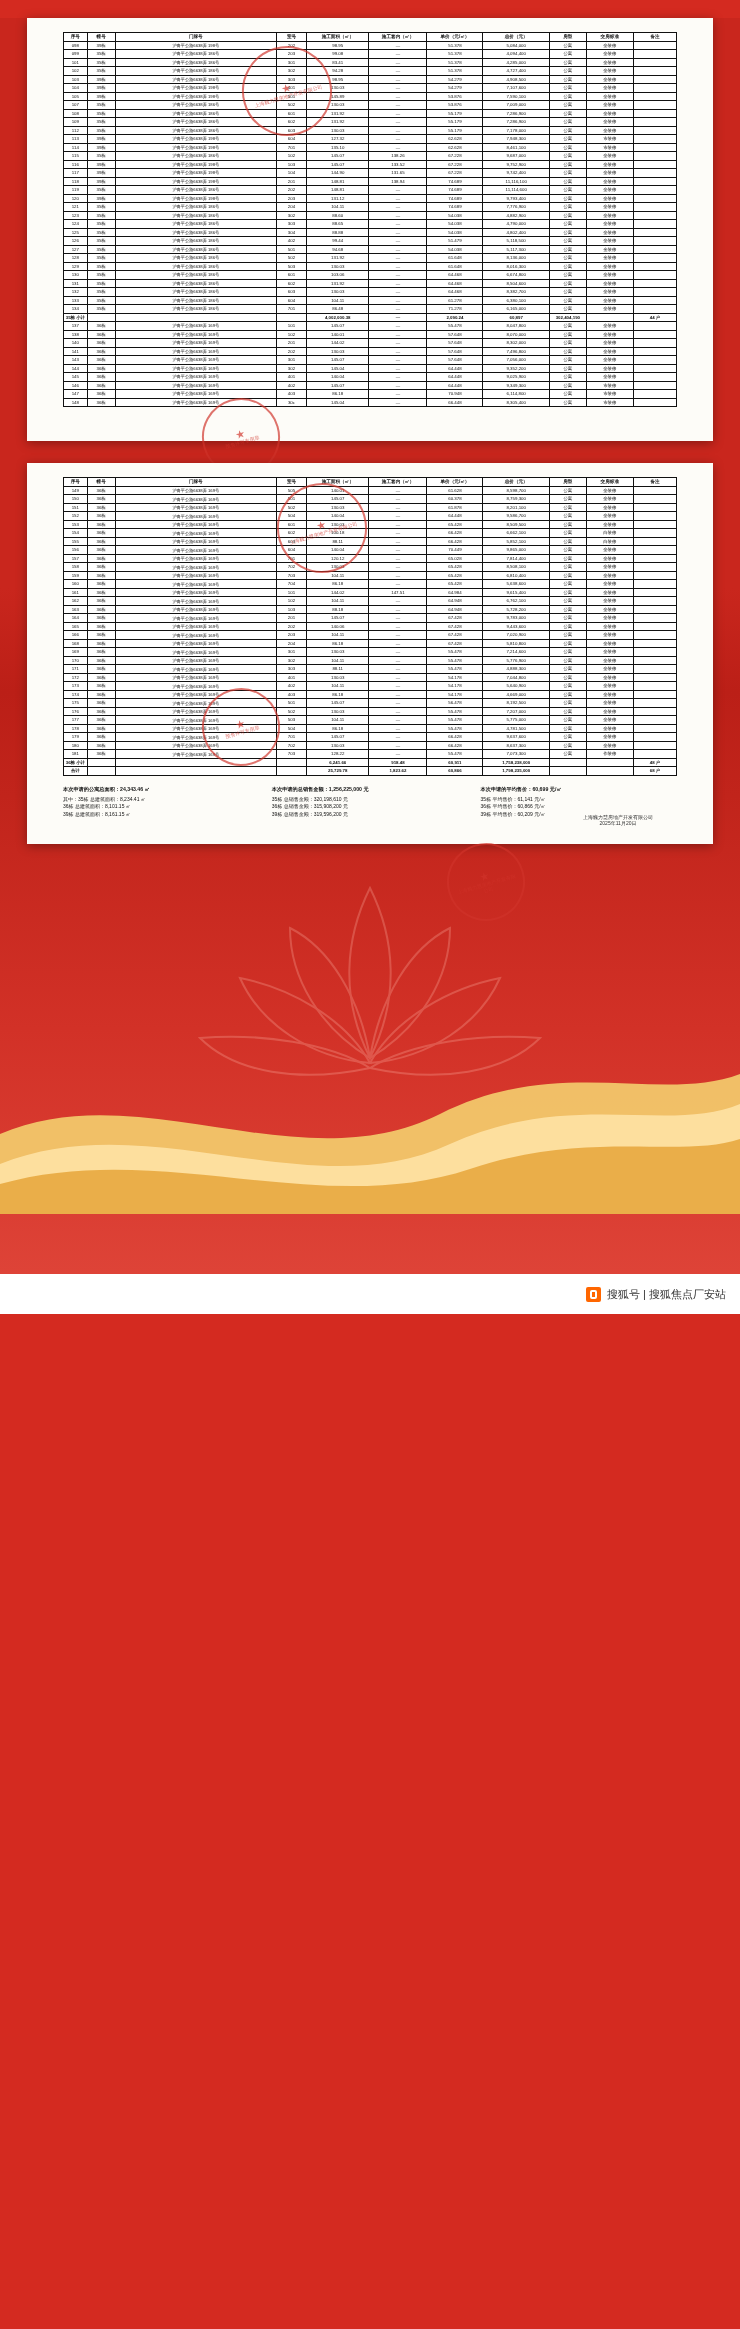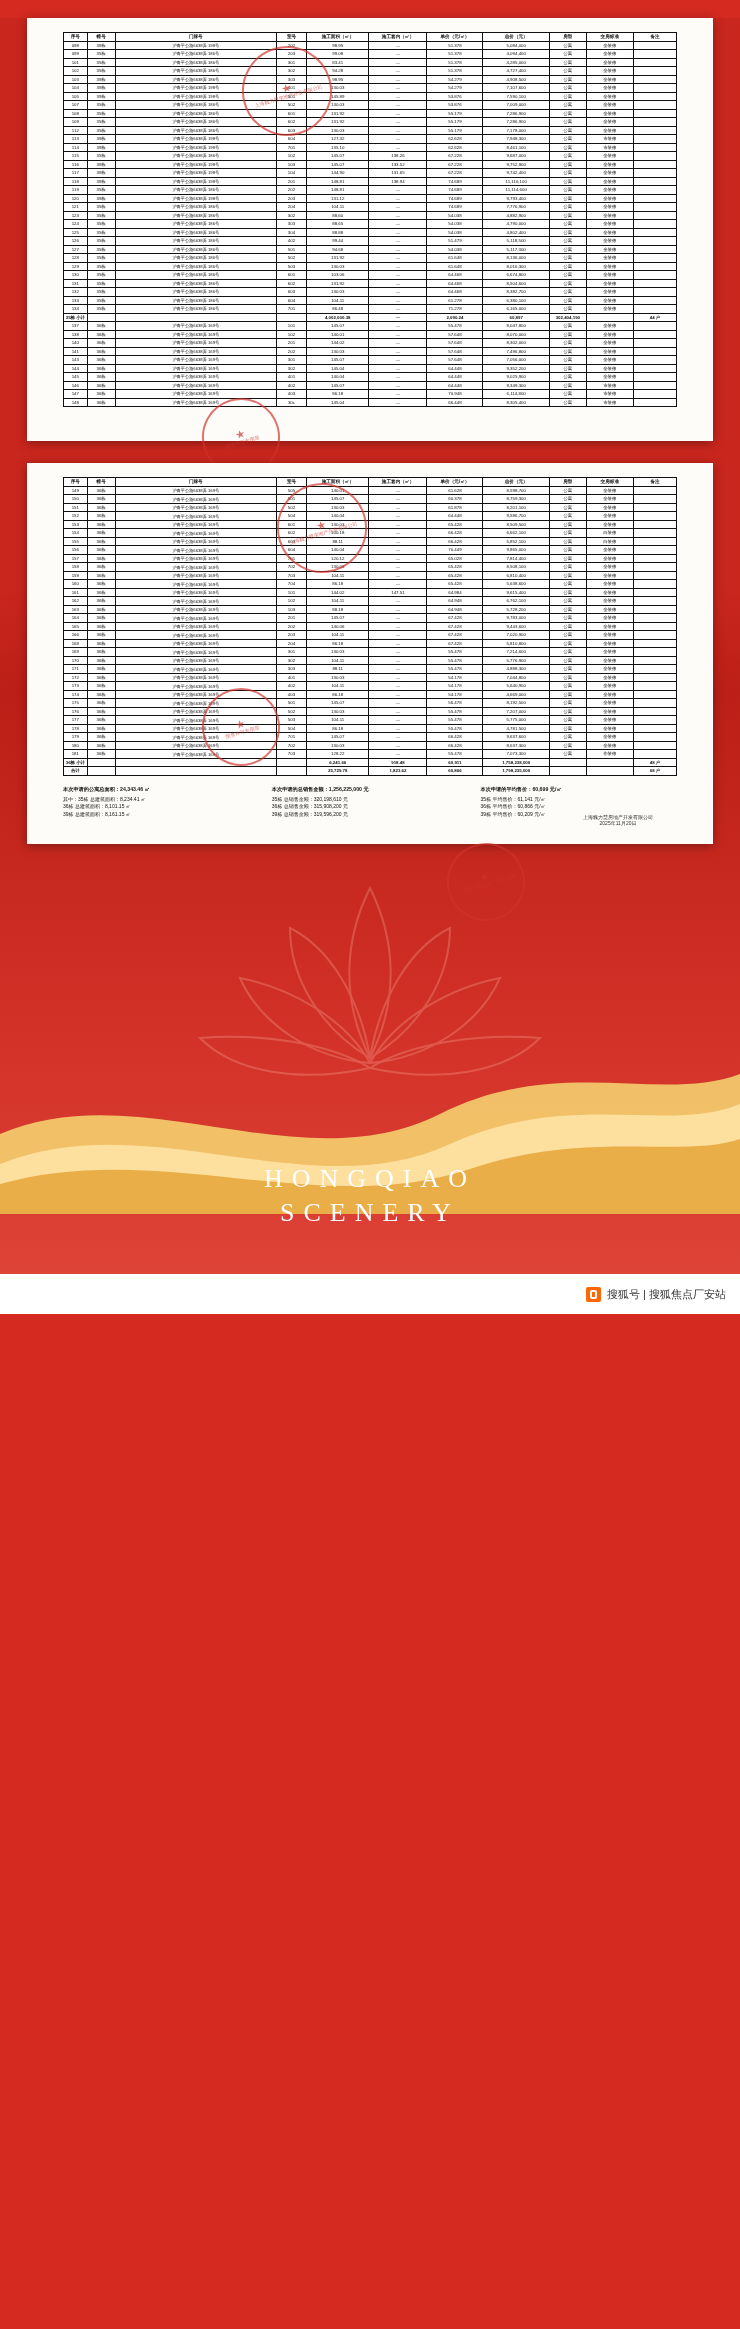--- a/index.html
+++ b/index.html
@@ -1258,24 +1258,20 @@
         <path d="M210 210 C280 225 345 215 380 180 C320 175 250 185 210 210 Z"></path>
       </g>
     </svg>
 
     <svg class="ribbon" viewBox="0 0 740 170" preserveAspectRatio="none">
       <path d="M0,90 C140,30 300,140 440,70 C560,10 660,60 740,30 L740,170 L0,170 Z" fill="#f2c76a" opacity=".95"></path>
       <path d="M0,120 C150,60 310,165 450,100 C570,45 670,90 740,60 L740,170 L0,170 Z" fill="#ffe4a8" opacity=".85"></path>
       <path d="M0,140 C160,95 320,175 470,125 C590,85 680,115 740,95 L740,170 L0,170 Z" fill="#e8a93f" opacity=".9"></path>
     </svg>
 
-    <div class="brand">
-      <div class="l1">HONGQIAO</div>
-      <div class="l2">SCENERY</div>
-    </div>
   </div>
 
   <div class="bottombar">
     <div class="bb-inner">
       <span class="bb-logo"></span>
       <span>搜狐号 | 搜狐焦点厂安站</span>
     </div>
   </div>
 
 </div>

